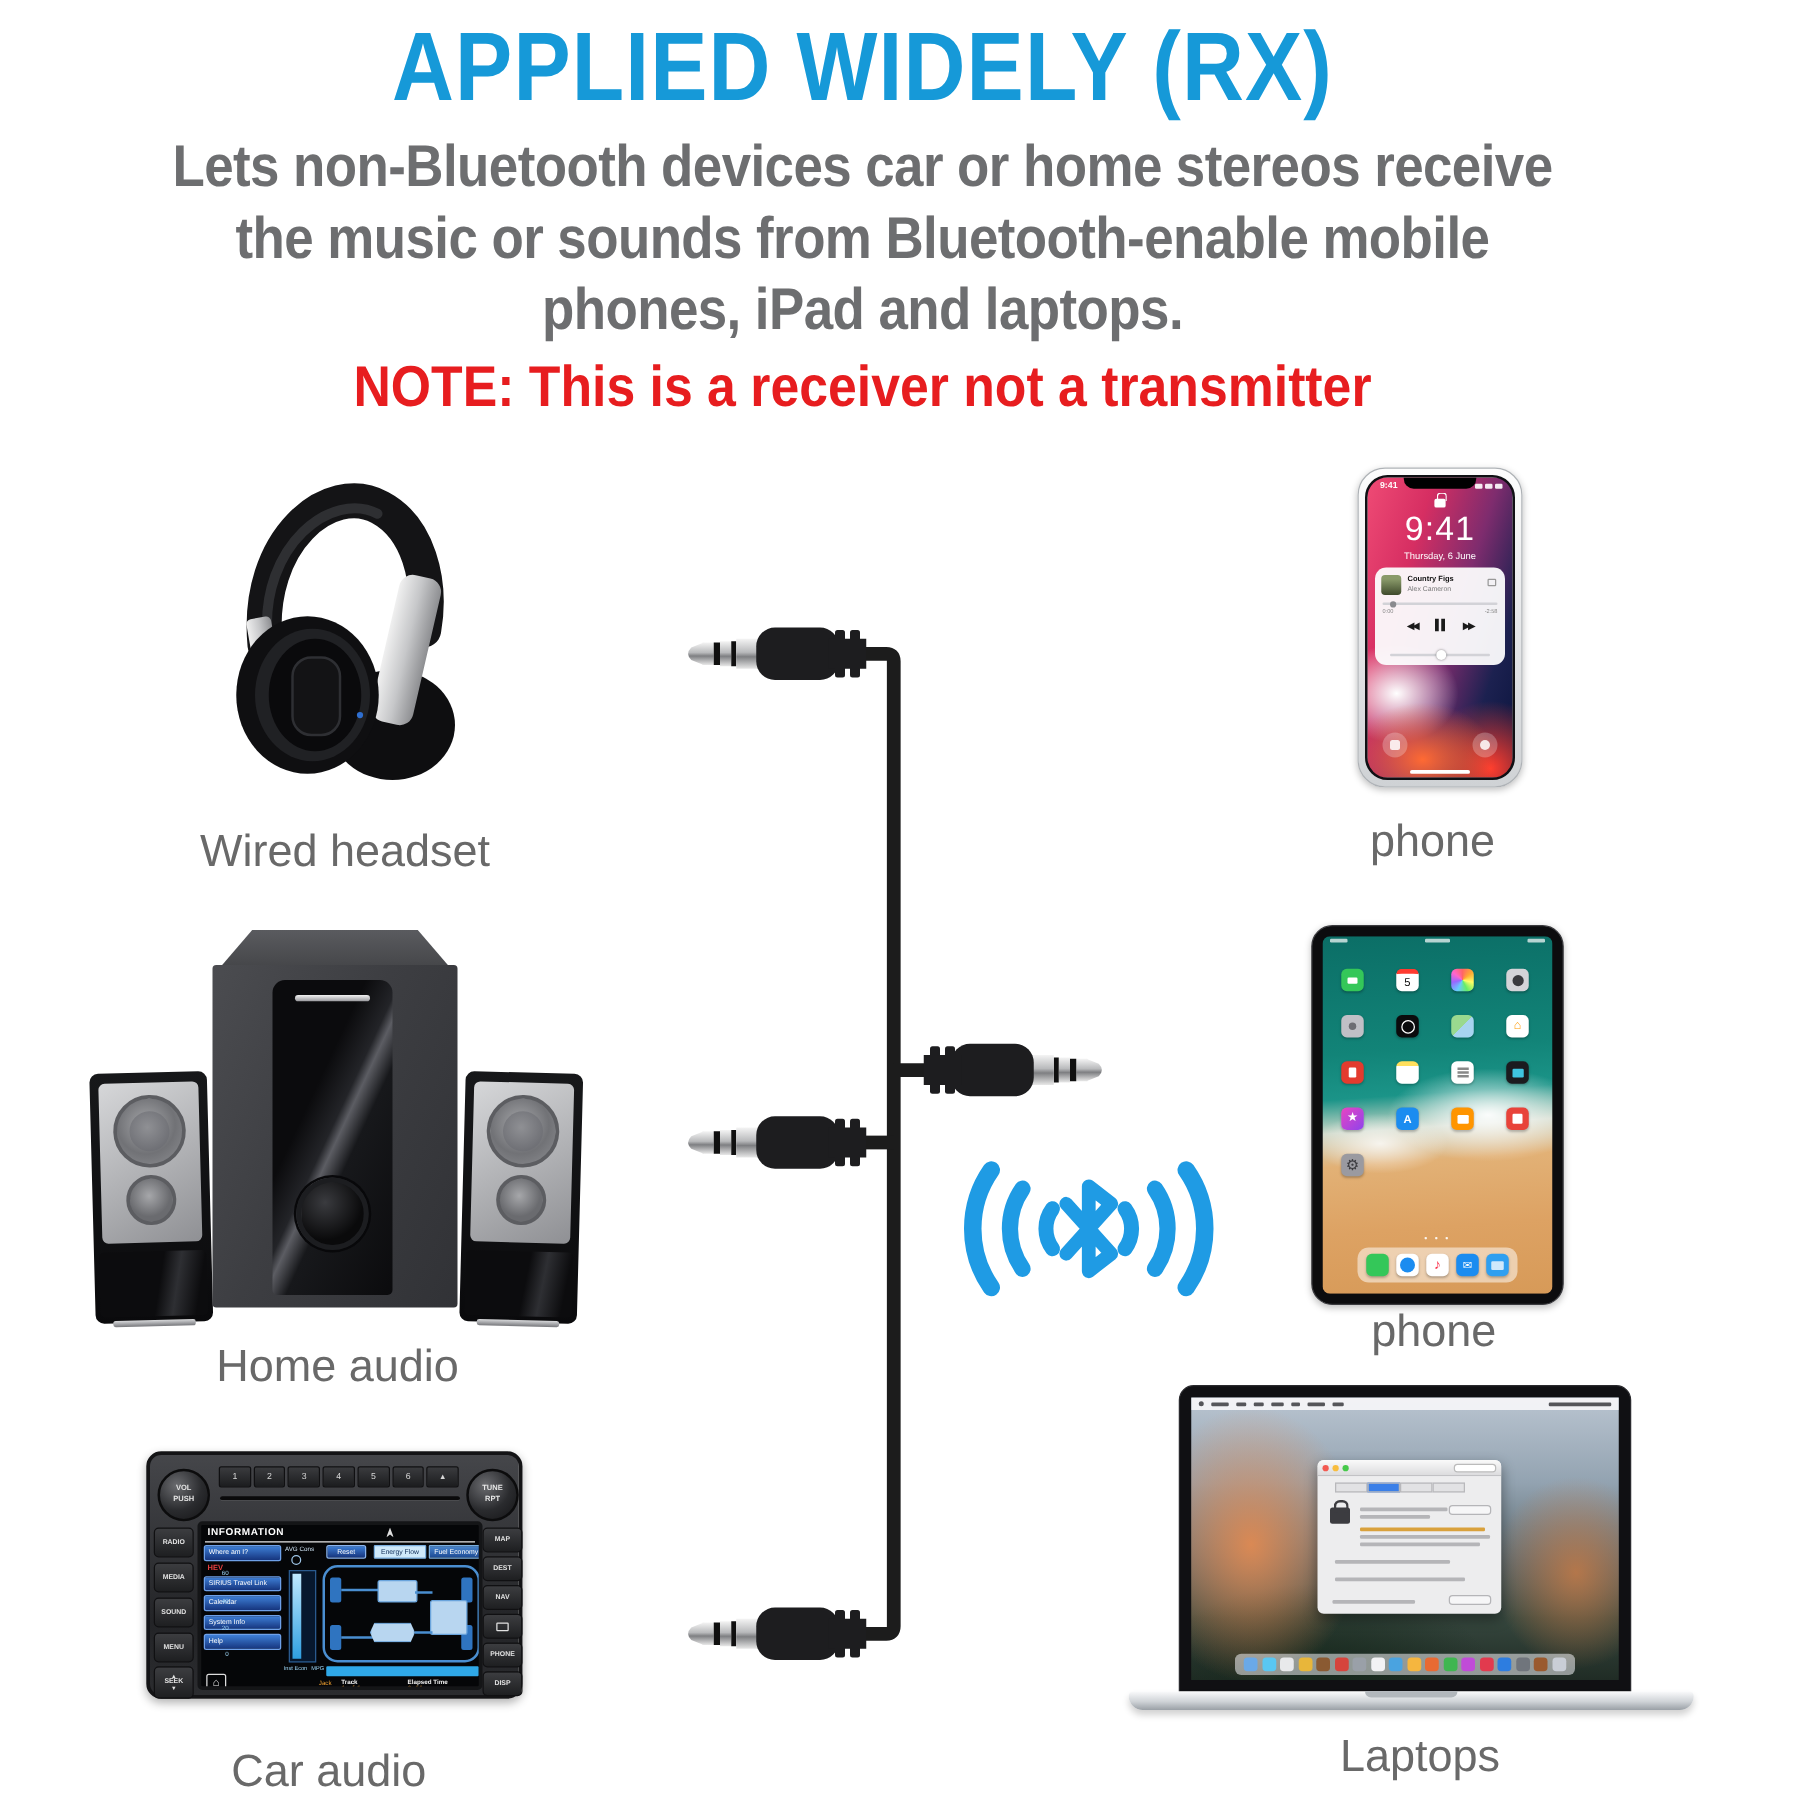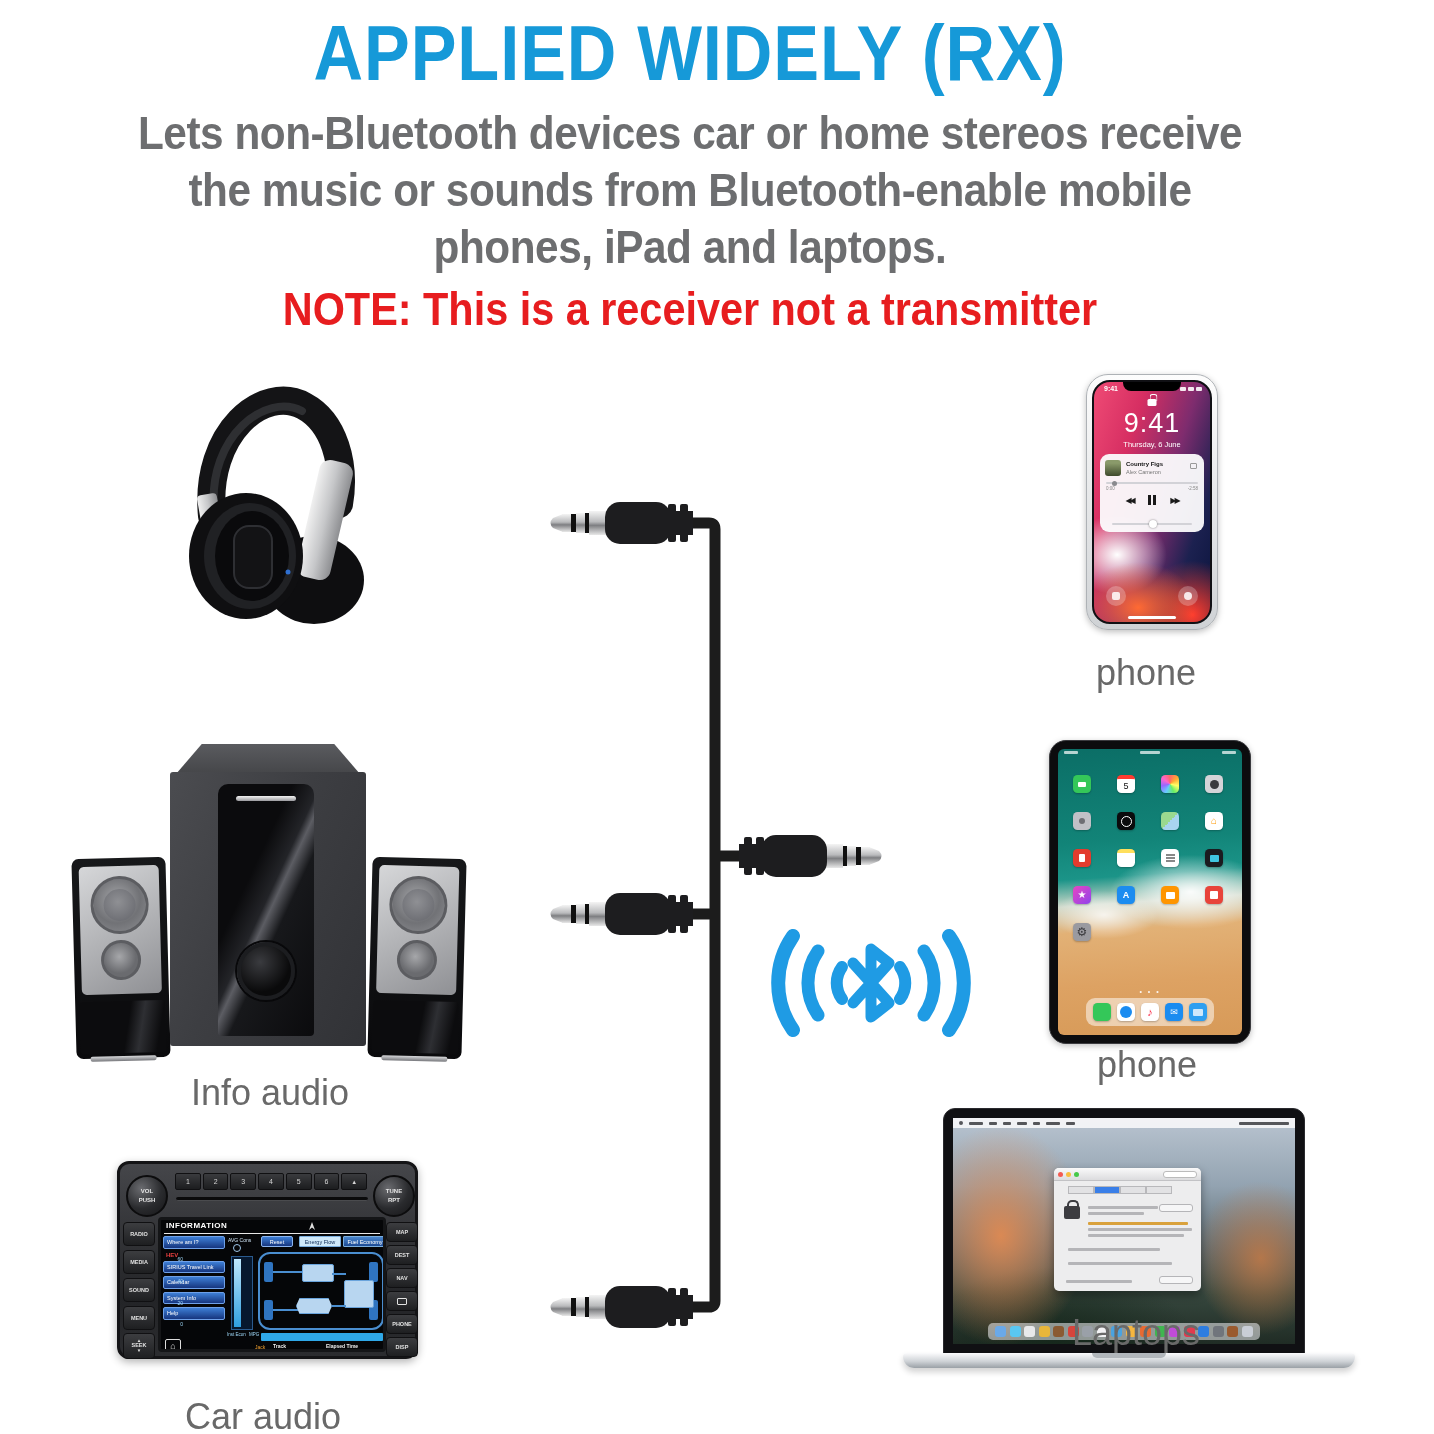--- a/index.html
+++ b/index.html
@@ -224,20 +224,21 @@
     <path d="M 34 136 C 28 62 86 18 122 37" stroke="#2e2f32" stroke-width="8" fill="none" stroke-linecap="round"></path>
     <rect x="20" y="120" width="20" height="42" rx="4" fill="url(#silver)" transform="rotate(-10 30 141)"></rect>
     <ellipse cx="134" cy="206" rx="50" ry="44" fill="#0e0e10"></ellipse>
     <rect x="128" y="86" width="34" height="120" rx="11" fill="url(#silver)" transform="rotate(13 145 146)"></rect>
     <ellipse cx="66" cy="182" rx="57" ry="63" fill="#0f0f11"></ellipse>
     <ellipse cx="70" cy="182" rx="46" ry="53" fill="#202124"></ellipse>
     <ellipse cx="72" cy="182" rx="37" ry="45" fill="#0a0a0c"></ellipse>
     <rect x="54" y="152" width="38" height="62" rx="15" fill="#131315" stroke="#2e2f33" stroke-width="2"></rect>
     <circle cx="108" cy="198" r="2.5" fill="#2f6fd0"></circle>
   </svg>
+  <div class="dev-label" style="left:276px;top:660px">Wired headset</div>
 
   <div class="abs phone">
     <div class="phone-screen">
       <div class="notch"></div>
       <div class="p-status">9:41</div>
       <div class="p-sig">
           <i></i>
           <i></i>
           <i></i>
         </div>
@@ -296,21 +297,21 @@
     </div>
     <div class="sub">
       <div class="sub-top"></div>
       <div class="sub-body"></div>
       <div class="sub-panel">
         <div class="sub-slit"></div>
         <div class="sub-knob"></div>
       </div>
     </div>
   </div>
-  <div class="dev-label" style="left:270px;top:1072px">Info audio</div>
+  <div class="dev-label" style="left:270px;top:1072px">Home audio</div>
 
   <div class="abs ipad">
     <div class="ipad-screen">
       <div class="ipad-status">
           <i></i>
           <i style="width:20px"></i>
           <i></i>
         </div>
       <div class="app-grid">
         <div class="app" style="background:#34c759">
@@ -510,15 +511,15 @@
             <i style="background:#e23a4e"></i>
           <i style="background:#2d7de0"></i>
             <i style="background:#70757c"></i>
           <i style="background:#9a5a2e"></i>
             <i style="background:#c9ced6"></i>
         </div>
       </div>
     </div>
     <div class="mb-base"></div>
   </div>
-  <div class="dev-label" style="left:1136px;top:1312px">Laptops</div>
+  <div class="dev-label" style="left:1136px;top:1384px">Laptops</div>
 
 </div>
 
 </body></html>

